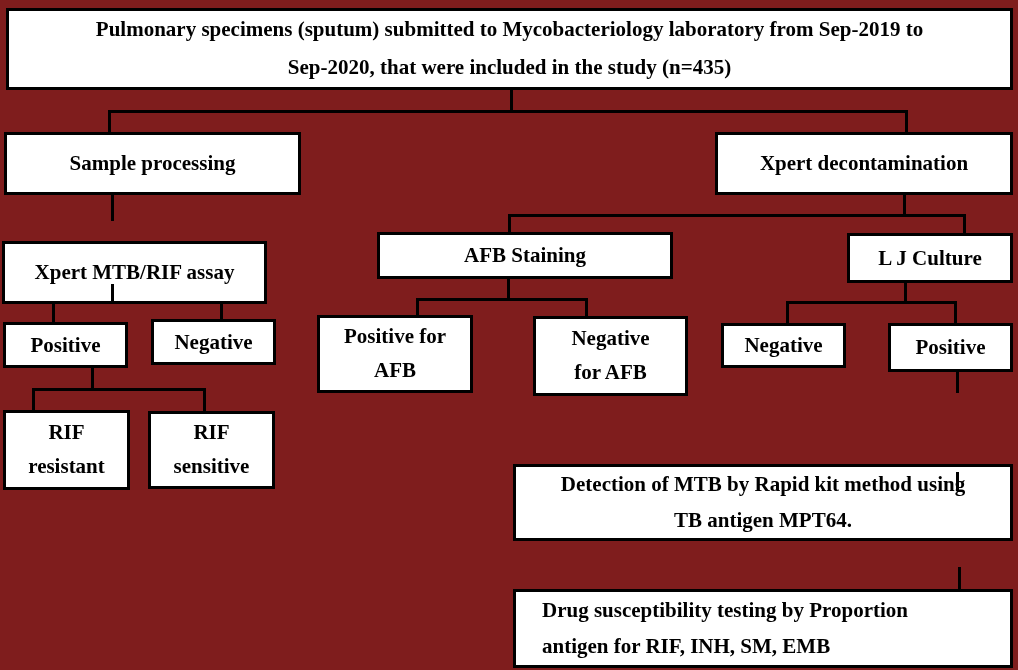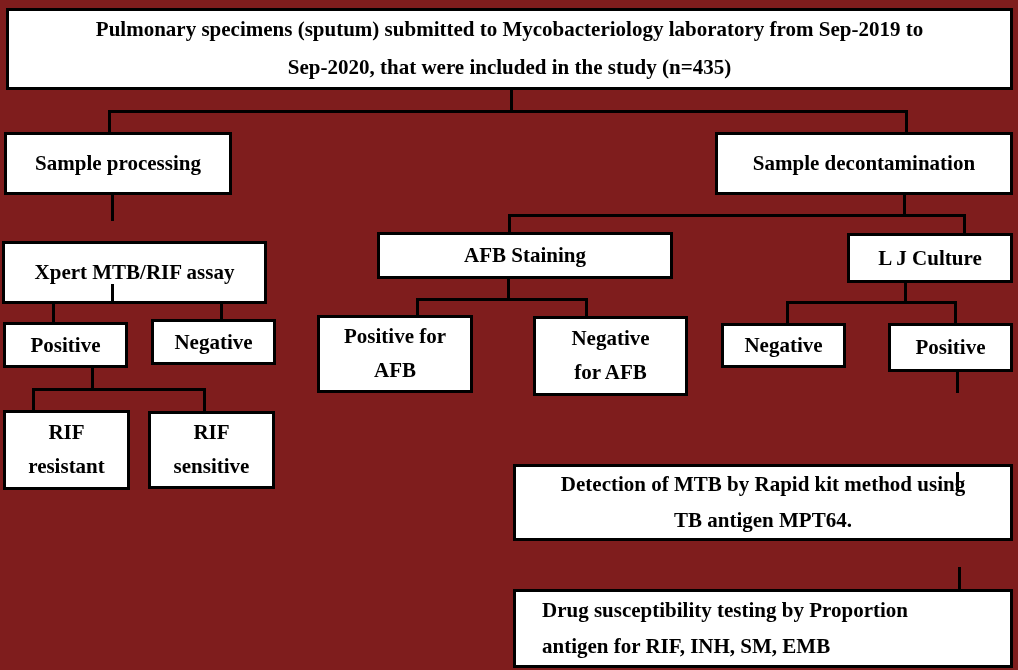--- a/index.html
+++ b/index.html
@@ -49,35 +49,35 @@
   }
 </style>
 </head>
 <body>
 
 <div class="canvas">
 
   <div class="node title" style="left:6px; top:8px; width:1007px; height:82px;">Pulmonary specimens (sputum) submitted to Mycobacteriology laboratory from Sep-2019 to
 Sep-2020, that were included in the study (n=435)</div>
 
-  <div class="node" style="left:4px; top:132px; width:228px; height:63px;">Sample processing</div>
+  <div class="node" style="left:4px; top:132px; width:297px; height:63px;">Sample processing</div>
 
   <div class="node" style="left:2px; top:221px; width:265px; height:63px;margin-top:20px;">Xpert MTB/RIF assay</div>
 
   <div class="node" style="left:3px; top:322px; width:125px; height:46px;">Positive</div>
 
   <div class="node" style="left:151px; top:319px; width:125px; height:46px;">Negative</div>
 
   <div class="node" style="left:3px; top:410px; width:127px; height:80px; line-height:1.6;">RIF
 resistant</div>
 
   <div class="node" style="left:148px; top:411px; width:127px; height:78px; line-height:1.6;">RIF
 sensitive</div>
 
-  <div class="node" style="left:715px; top:132px; width:298px; height:63px;">Sample decontamination</div>
+  <div class="node" style="left:715px; top:132px; width:298px; height:63px;">Xpert decontamination</div>
 
   <div class="node" style="left:377px; top:232px; width:296px; height:47px;">AFB Staining</div>
 
   <div class="node" style="left:317px; top:315px; width:156px; height:78px; line-height:1.6;">Positive for
 AFB</div>
 
   <div class="node" style="left:533px; top:316px; width:155px; height:80px; line-height:1.6;">Negative
 for AFB</div>
 
   <div class="node" style="left:847px; top:233px; width:166px; height:50px;">L J Culture</div>

